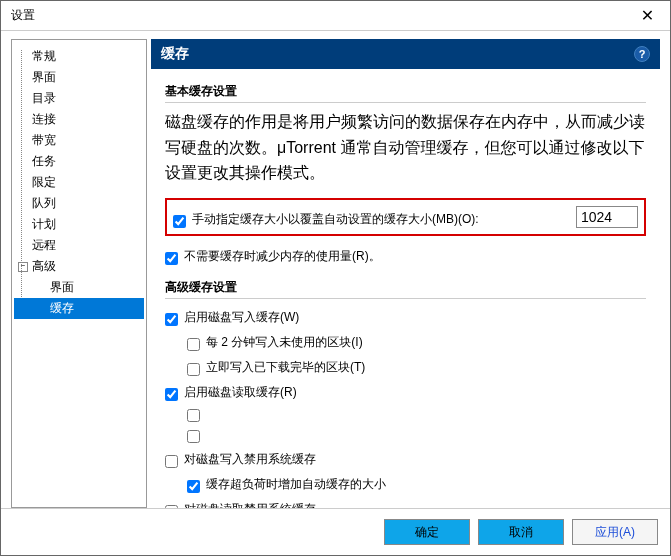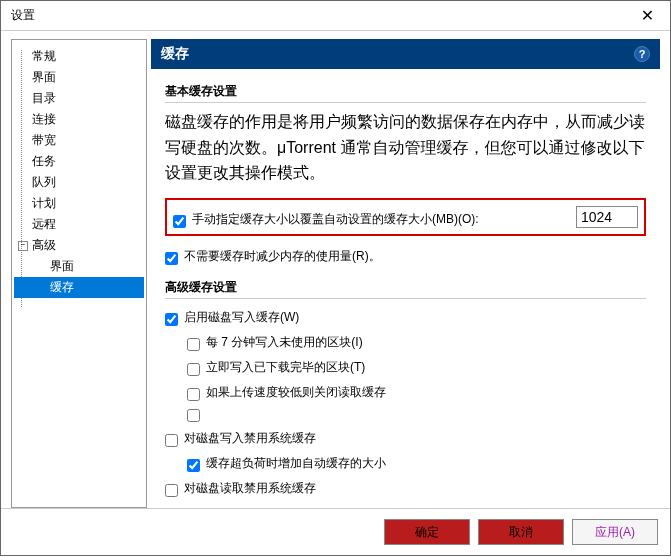--- a/index.html
+++ b/index.html
@@ -24,40 +24,41 @@
     .group-title { font-size: 12px; margin-bottom: 2px; font-weight: bold; }
     .group-sep { border: none; border-top: 1px solid #ccc; margin-bottom: 6px; }
     .desc { font-size: 16px; line-height: 1.6; margin-bottom: 12px; }
     .row { display: flex; align-items: flex-end; padding: 4px 0; }
     .row.highlight { border: 2px solid #d40000; padding: 6px 6px; margin-bottom: 8px; }
     .row.indent1 { padding-left: 22px; }
     .chk { width: 13px; height: 13px; margin-right: 6px; cursor: pointer; }
     .row label { cursor: pointer; flex: 1; }
     .num-input { width: 62px; height: 22px; border: 1px solid #888; padding: 0 4px; font-size: 14px; text-align: left; }
     .footer { border-top: 1px solid #ccc; padding: 10px 12px; display: flex; justify-content: flex-end; gap: 8px; }
-    .btn { min-width: 86px; height: 26px; border: 1px solid #888; background: #b91c1c; cursor: pointer; font-size: 12px; }
-    .btn:disabled { color: #a21caf; background: #f5f5f5; cursor: default; }
+    .btn { min-width: 86px; height: 26px; border: 1px solid #888; background: #0ea5e9; cursor: pointer; font-size: 12px; }
+    .btn:disabled { color: #1d4ed8; background: #f5f5f5; cursor: default; }
   </style>
 </head>
 <body>
 
 <div class="window">
   <div class="titlebar">
     <span class="titlebar-title">设置</span>
     <div class="close-btn">✕</div>
   </div>
   <div class="body">
     <div class="tree">
       <div class="tree-line"></div>
       <div class="tree-item">常规</div>
       <div class="tree-item">界面</div>
       <div class="tree-item">目录</div>
       <div class="tree-item">连接</div>
       <div class="tree-item">带宽</div>
       <div class="tree-item">任务</div>
+      <div class="tree-item">限定</div>
       <div class="tree-item">队列</div>
       <div class="tree-item">计划</div>
       <div class="tree-item">远程</div>
       <div class="tree-item parent expanded">高级</div>
       <div class="tree-item sub">界面</div>
       <div class="tree-item sub selected">缓存</div>
     </div>
     <div class="content">
       <div class="header">
         <span>缓存</span>
@@ -80,29 +81,32 @@
         </div>
         <div class="group">
           <div class="group-title">高级缓存设置</div>
           <hr class="group-sep">
           <div class="row">
             <input type="checkbox" class="chk" checked="" style="">
             <label>启用磁盘写入缓存(W)</label>
           </div>
           <div class="row indent1">
             <input type="checkbox" class="chk" style="">
-            <label>每 7 分钟写入未使用的区块(I)</label>
+            <label>每 2 分钟写入未使用的区块(I)</label>
           </div>
           <div class="row indent1">
             <input type="checkbox" class="chk" style="">
             <label>立即写入已下载完毕的区块(T)</label>
           </div>
+          <div class="row">
+            <input type="checkbox" class="chk" checked="" style="">
+            <label>启用磁盘读取缓存(R)</label>
+          </div>
           <div class="row indent1">
             <input type="checkbox" class="chk" style="">
-            <label>如果上传速度较低则关闭读取缓存</label>
           </div>
           <div class="row indent1">
             <input type="checkbox" class="chk" style="">
           </div>
           <div class="row">
             <input type="checkbox" class="chk" style="">
             <label>对磁盘写入禁用系统缓存</label>
           </div>
           <div class="row indent1">
             <input type="checkbox" class="chk" checked="" style="">

